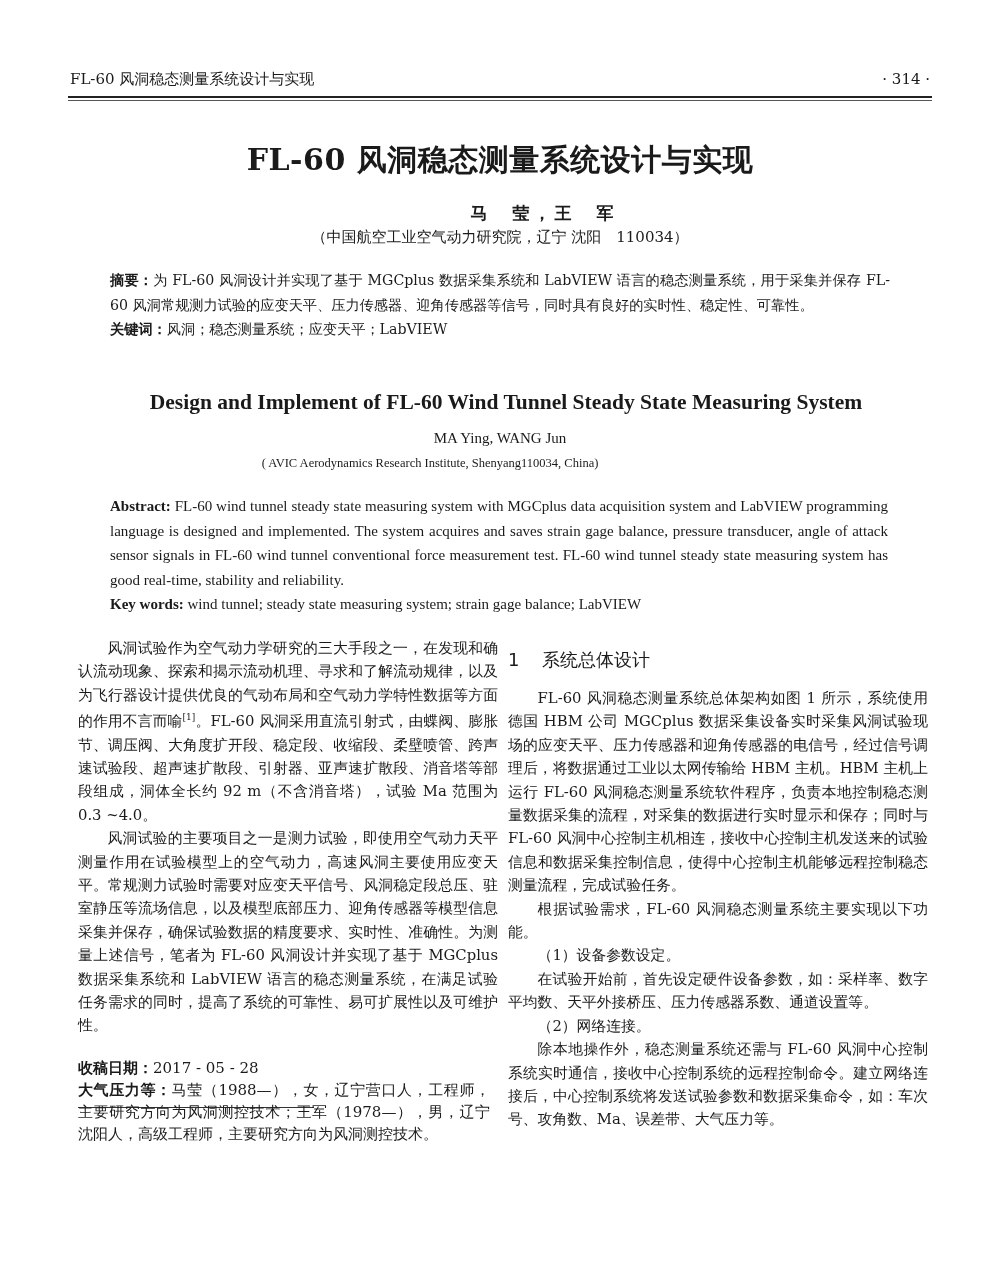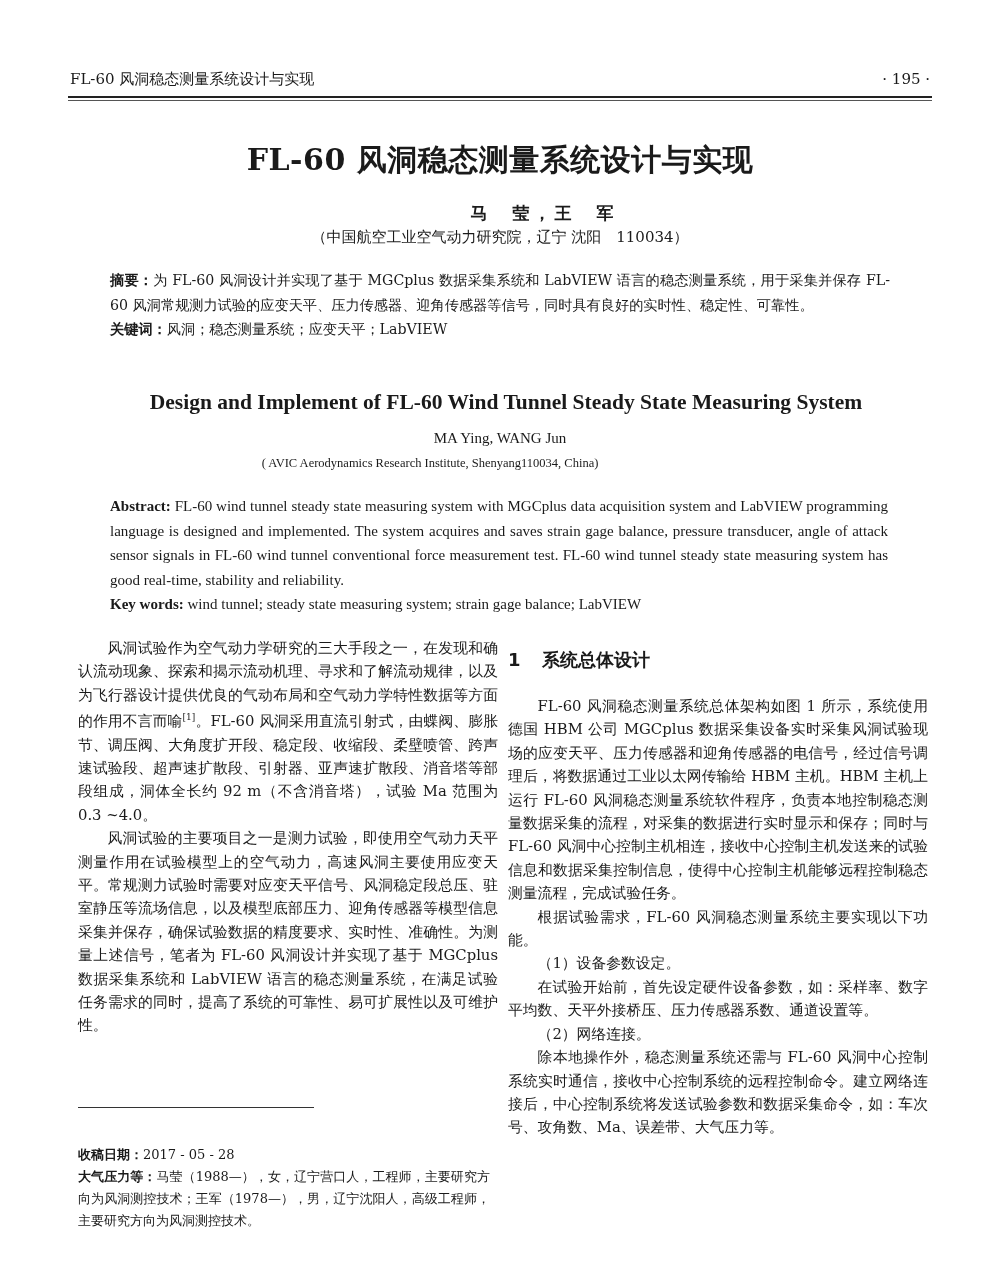--- a/index.html
+++ b/index.html
@@ -30,35 +30,35 @@
               font-family: "Liberation Serif", serif; font-size: 12.5px; }
 
   .en-abstract { position: absolute; left: 110px; width: 778px; top: 494px;
                  font-family: "Liberation Serif", serif; font-size: 15px; line-height: 24.5px; text-align: justify; }
   .en-abstract .label { font-family: "Liberation Serif", serif; margin-top: 43px; }
 
   .col { position: absolute; top: 636px; width: 420px; font-size: 14.8px; line-height: 23.4px; text-align: justify; }
   .col.left { left: 78px; }
   .col.right { left: 508px; width: 420px; top: 648px; }
   .col p { margin: 0; text-indent: 2em; }
-  .sec-heading { font-family: "DejaVu Sans", sans-serif; font-weight: bold; font-size: 18px;
-                 margin: 0 0 20px 0; height: 26px; }
+  .sec-heading { font-family: "DejaVu Sans", sans-serif; font-weight: normal; font-size: 18px;
+                 margin: 0 0 12px 0; height: 26px; }
   .sec-heading .num { display: inline-block; width: 34px; }
   sup { font-size: 9px; }
 
   .footnote-rule { position: absolute; left: 78px; top: 1107px; width: 236px; height: 1px; background: #333; }
-  .footnotes { position: absolute; left: 78px; top: 1144px; width: 412px; font-size: 13px; line-height: 22px; text-align: justify; }
+  .footnotes { position: absolute; left: 78px; top: 1057px; width: 412px; font-size: 15px; line-height: 22px; text-align: justify; }
   .footnotes p { margin: 0; }
 </style>
 </head>
 <body>
 
 <div class="running-header">
   <span class="rh-title">FL-60 风洞稳态测量系统设计与实现</span>
-  <span class="rh-page">· 195 ·</span>
+  <span class="rh-page">· 314 ·</span>
 </div>
 <div class="rule r1"></div>
 <div class="rule r2"></div>
 
 <div class="title">FL-60 风洞稳态测量系统设计与实现</div>
 <div class="authors">马　莹，王　军</div>
 <div class="affil">（中国航空工业空气动力研究院，辽宁 沈阳　110034）</div>
 
 <div class="cn-abstract">
   <div>

